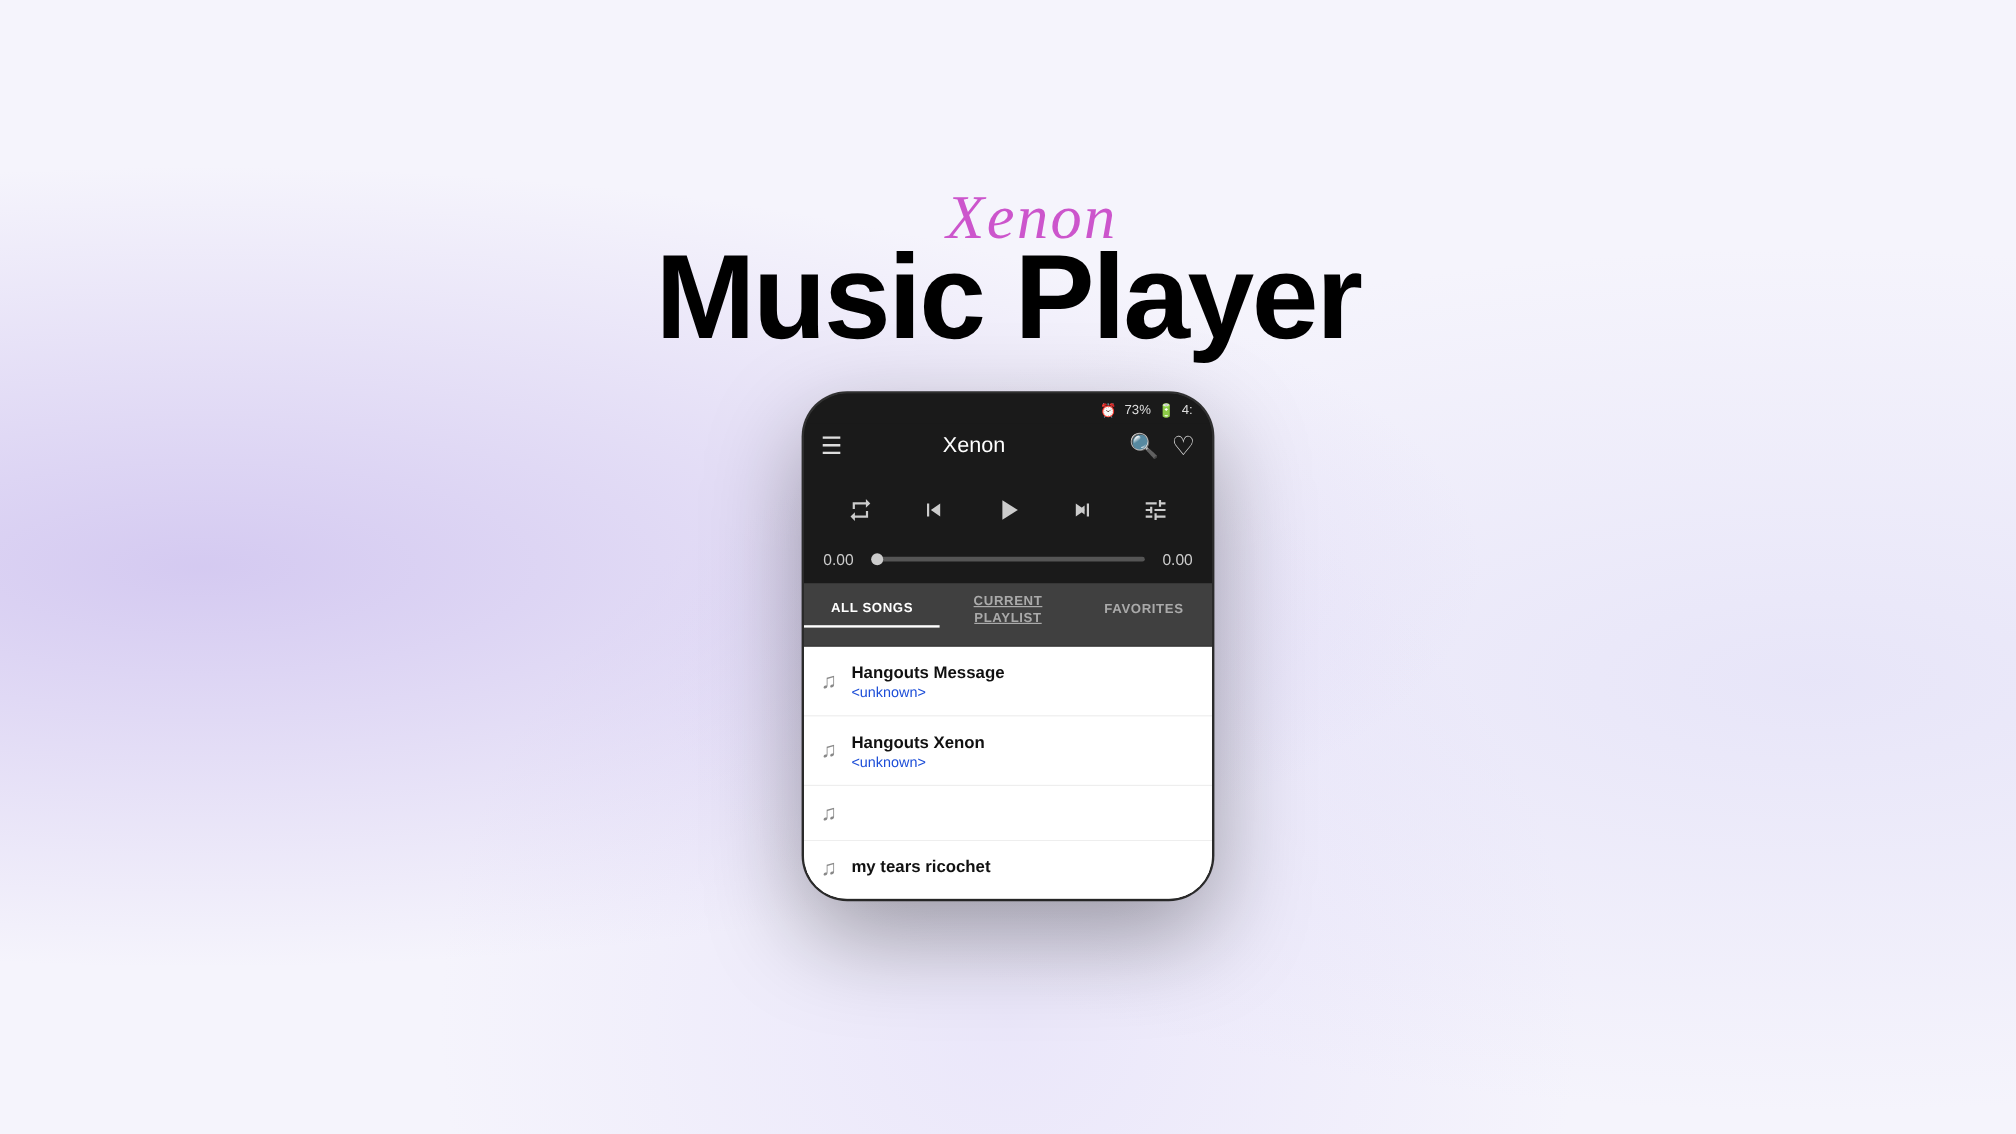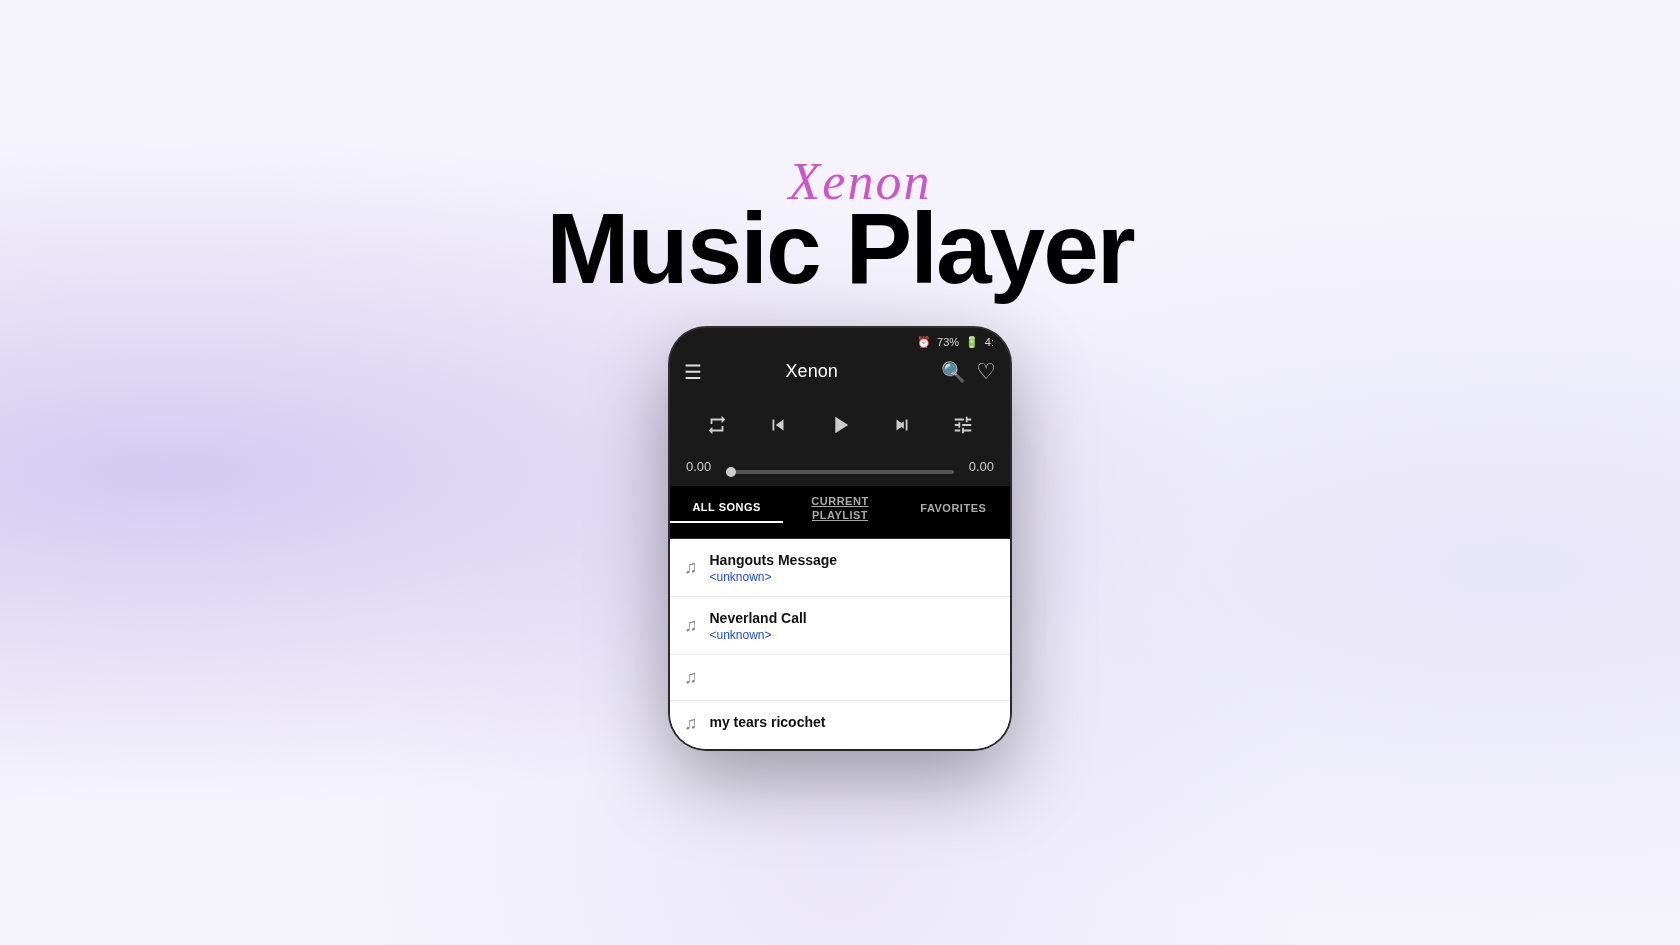--- a/index.html
+++ b/index.html
@@ -138,21 +138,21 @@
     .play-btn {
       color: #ddd;
       font-size: 26px;
     }
 
     
     .progress-area {
       background: #1a1a1a;
       padding: 4px 16px 12px;
       display: flex;
-      align-items: flex-end;
+      align-items: center;
       gap: 10px;
     }
 
     .time-label {
       color: #ccc;
       font-size: 13px;
       min-width: 30px;
     }
 
     .progress-bar-container {
@@ -169,21 +169,21 @@
       background: #ccc;
       border-radius: 50%;
       position: absolute;
       left: 0;
       top: 50%;
       transform: translateY(-50%);
     }
 
     
     .tabs {
-      background: #000000;
+      background: #404040;
       display: flex;
       align-items: center;
       border-bottom: 1px solid #333;
       padding: 0 0 8px;
     }
 
     .tab {
       flex: 1;
       text-align: center;
       color: #aaa;
@@ -332,21 +332,21 @@
         <span class="song-icon">♫</span>
         <div class="song-info">
           <div class="song-title">Hangouts Message</div>
           <div class="song-artist">&lt;unknown&gt;</div>
         </div>
       </div>
 
       <div class="song-item">
         <span class="song-icon">♫</span>
         <div class="song-info">
-          <div class="song-title">Neverland Call</div>
+          <div class="song-title">Hangouts Xenon</div>
           <div class="song-artist">&lt;unknown&gt;</div>
         </div>
       </div>
 
       <div class="song-item">
         <span class="song-icon">♫</span>
       </div>
 
       <div class="song-item-partial" style="height:48px; overflow:hidden;">
         <span class="song-icon">♫</span>

